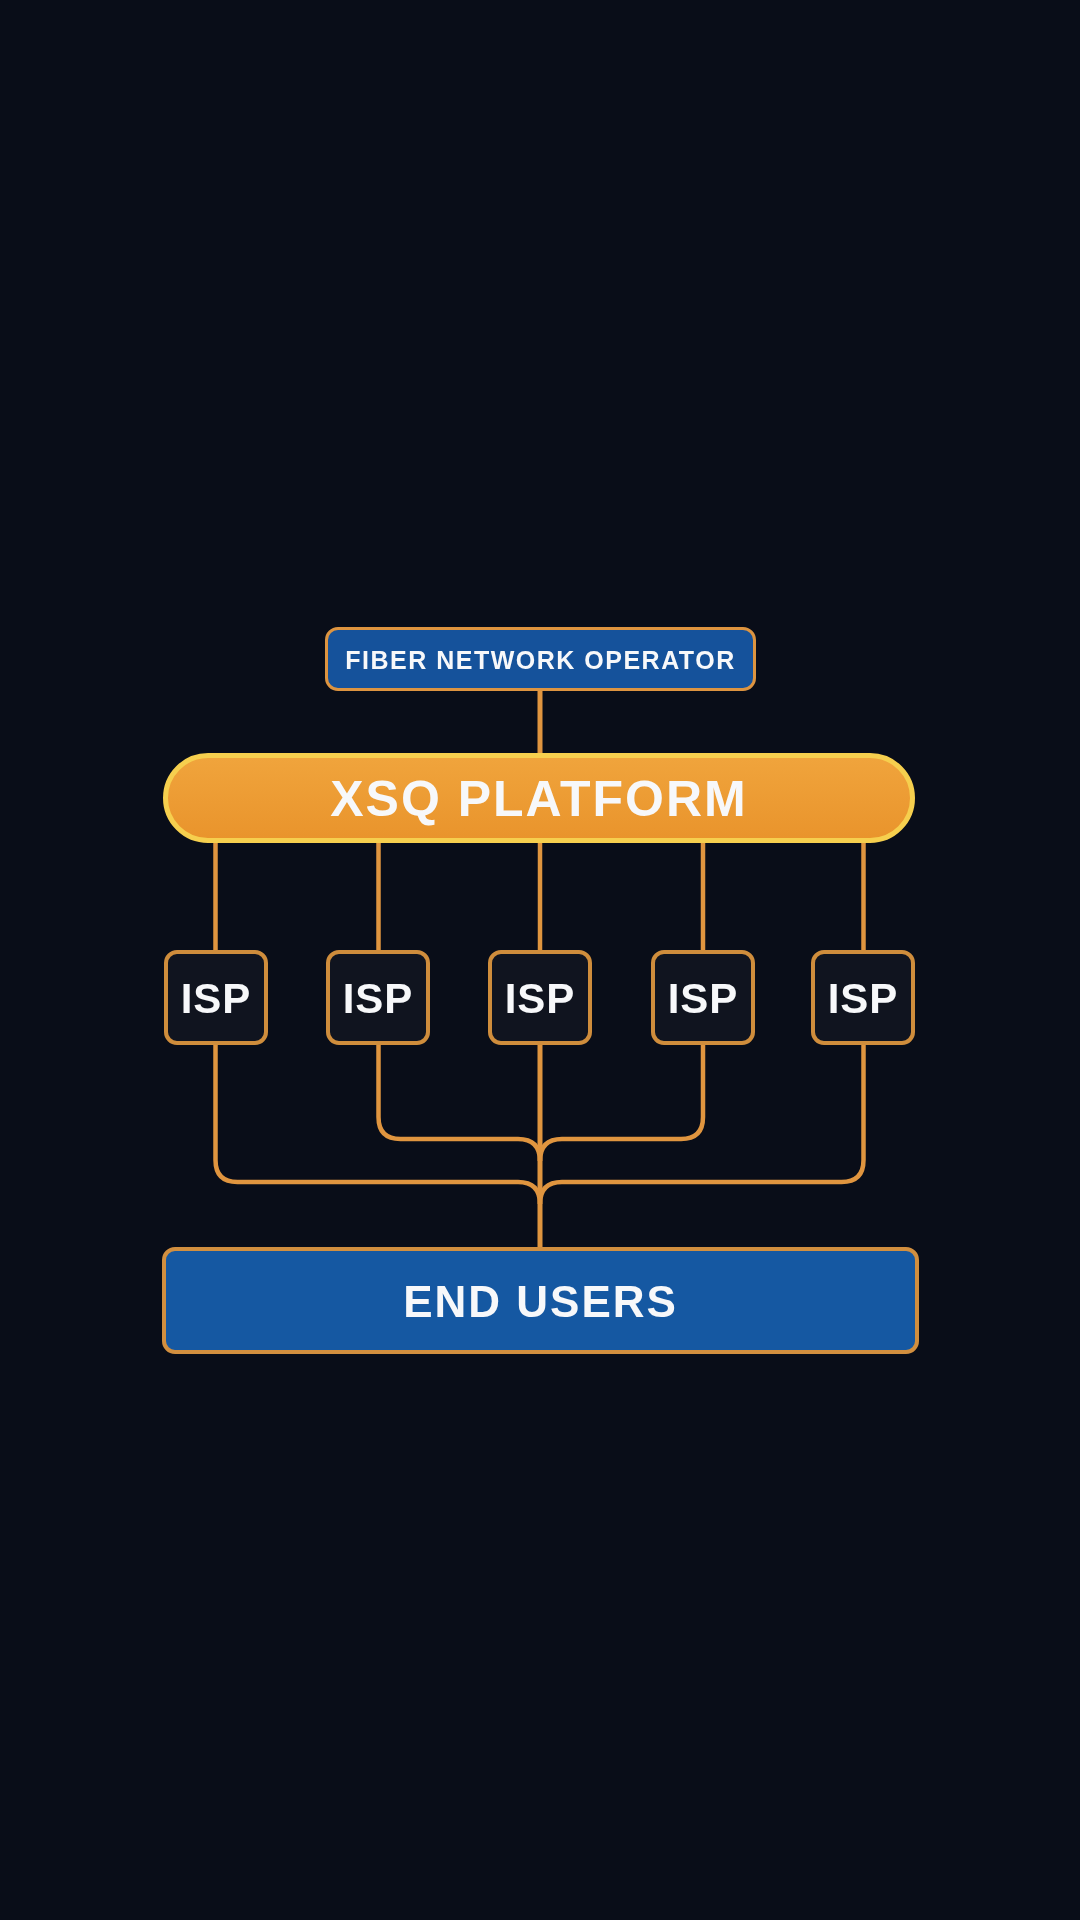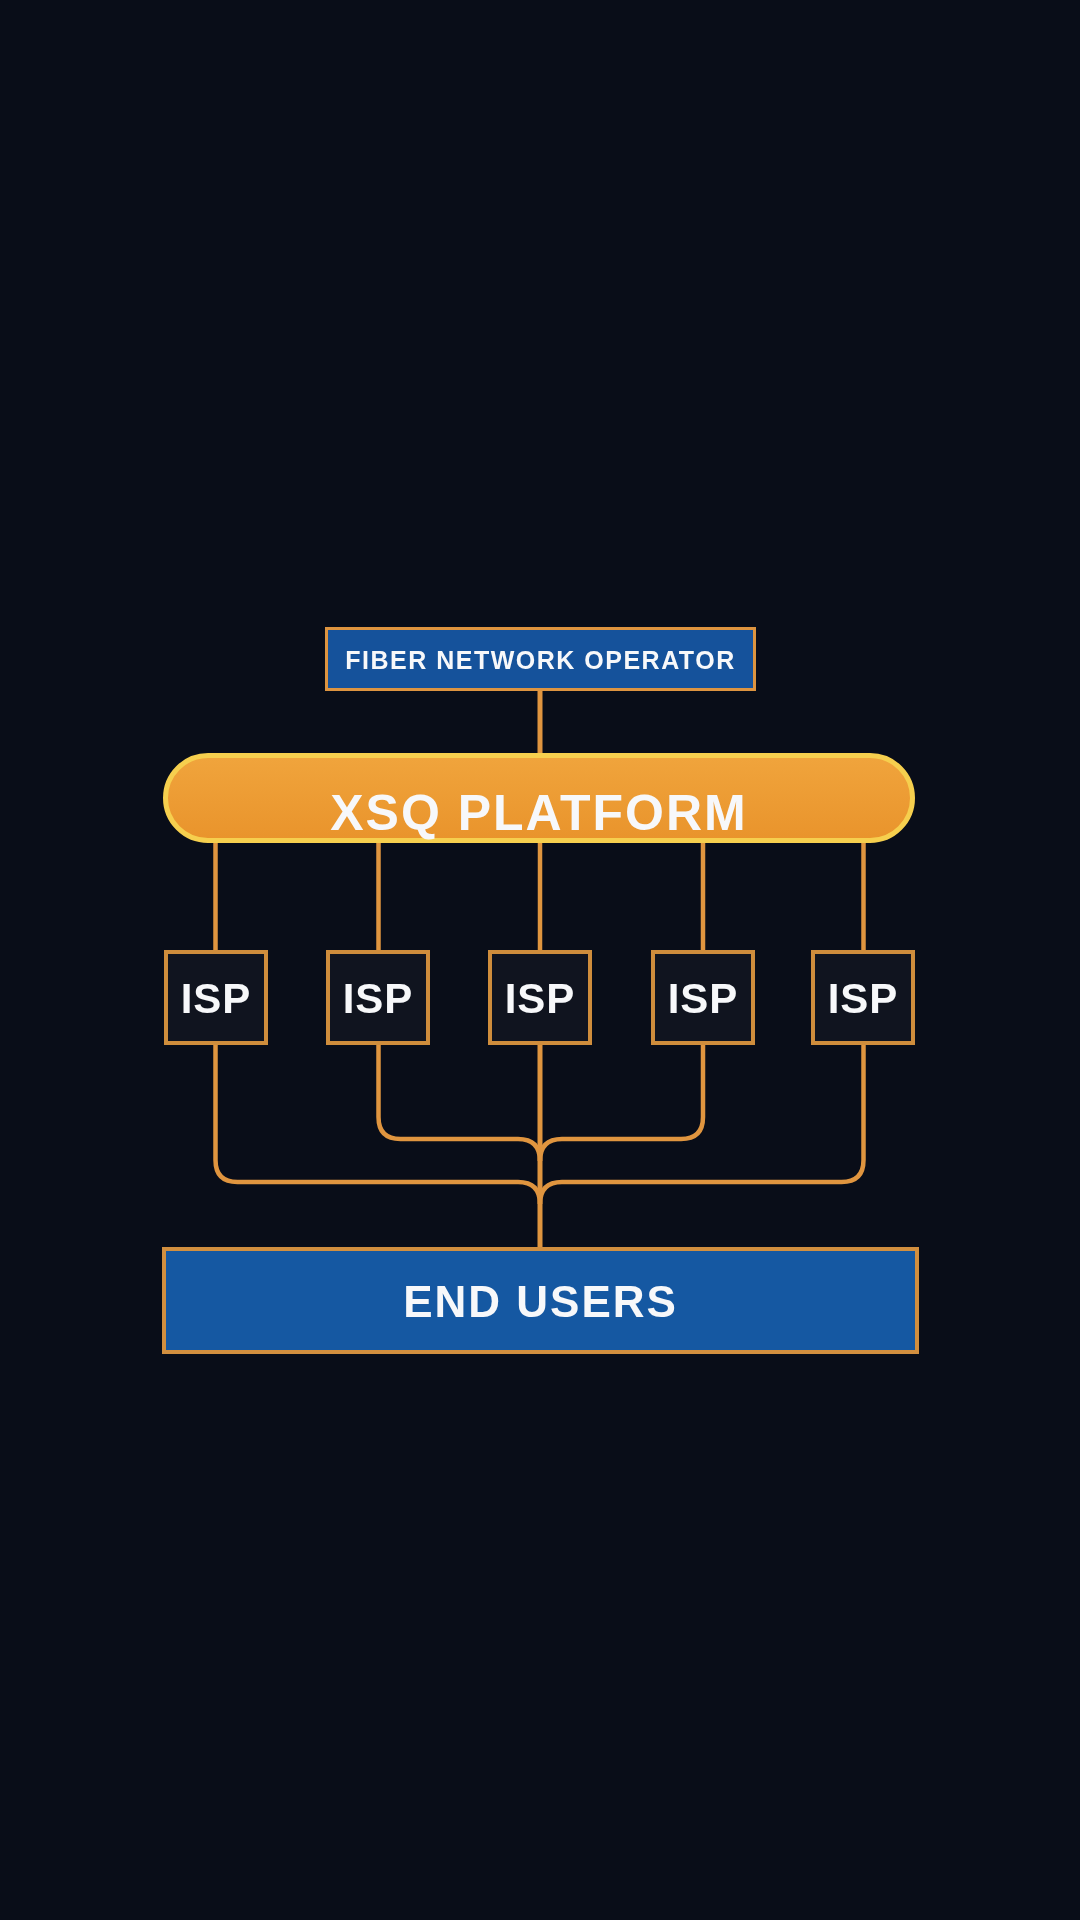--- a/index.html
+++ b/index.html
@@ -32,20 +32,21 @@
   }
   .node {
     position: absolute;
     box-sizing: border-box;
     display: flex;
     align-items: center;
     justify-content: center;
     text-align: center;
     color: var(--text, #f7f8fa);
     font-weight: bold;
+    border-radius: 13px;
   }
   .node-operator {
     left: 325px;
     top: 627px;
     width: 431px;
     height: 64px;
     background: var(--operator-fill, #15529b);
     border: 3px solid var(--operator-border, #dd9440);
     font-size: 25px;
     letter-spacing: 1.5px;
@@ -55,21 +56,20 @@
     top: 753px;
     width: 752px;
     height: 90px;
     background: linear-gradient(180deg,
       var(--platform-fill, #f0a43c),
       var(--platform-fill-bottom, #e9942c));
     border: 5px solid var(--platform-border, #f6cf4e);
     border-radius: 45px;
     font-size: 50px;
     letter-spacing: 2px;
-    align-items: flex-end;
   }
   .node-isp {
     top: 950px;
     width: 104px;
     height: 95px;
     background: var(--isp-fill, #10141f);
     border: 4px solid var(--isp-border, #cf8d3c);
     font-size: 42px;
     letter-spacing: 1px;
   }

